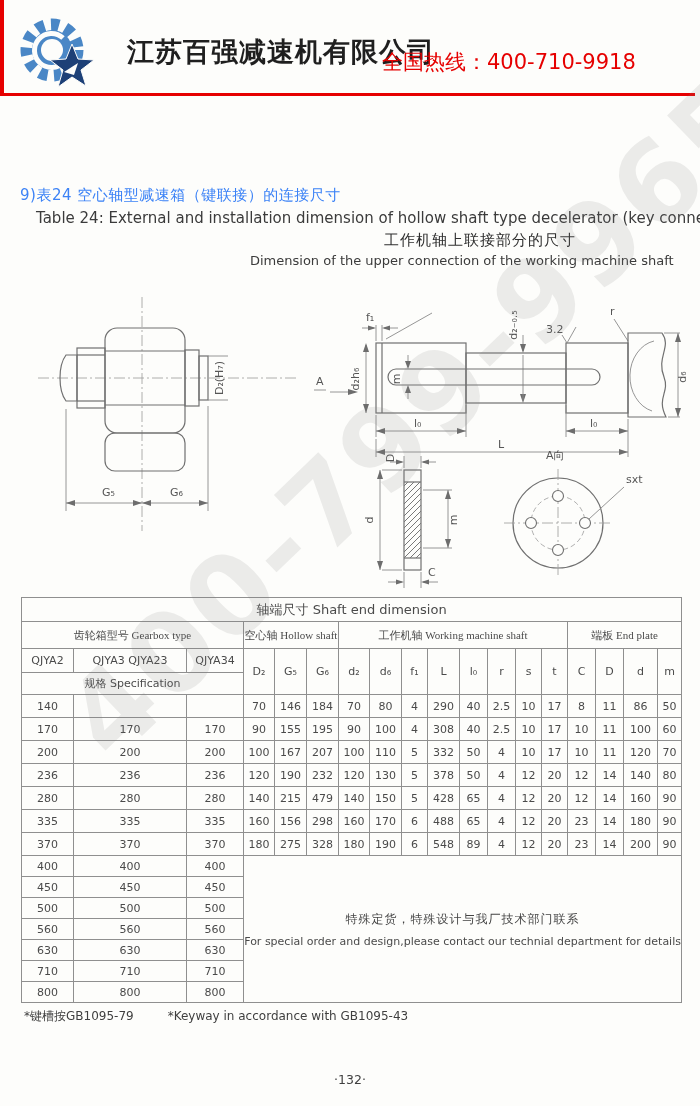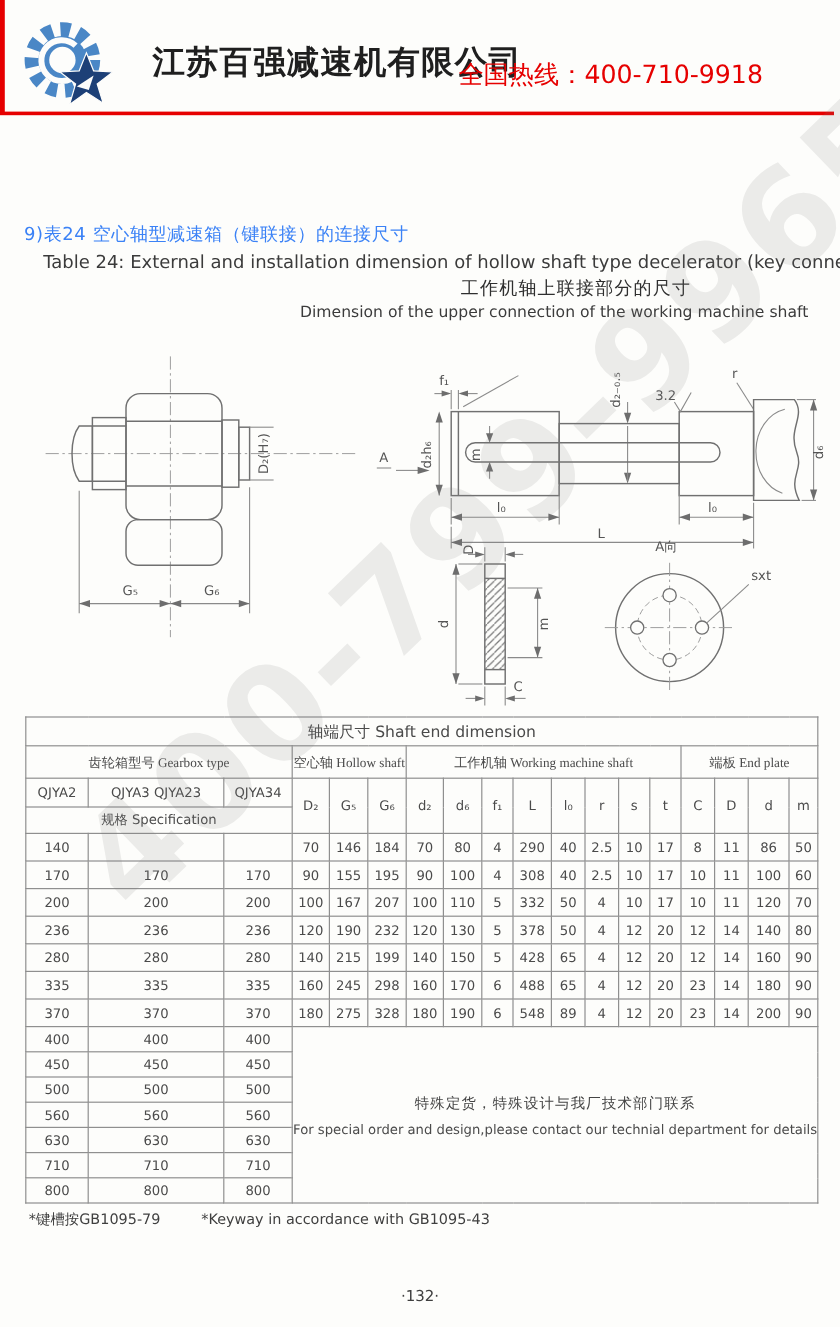--- a/index.html
+++ b/index.html
@@ -355,40 +355,40 @@
           <td>14</td>
           <td>140</td>
           <td>80</td>
         </tr>
         <tr>
           <td>280</td>
           <td>280</td>
           <td>280</td>
           <td>140</td>
           <td>215</td>
-          <td>199</td>
+          <td>479</td>
           <td>140</td>
           <td>150</td>
           <td>5</td>
           <td>428</td>
           <td>65</td>
           <td>4</td>
           <td>12</td>
           <td>20</td>
           <td>12</td>
           <td>14</td>
           <td>160</td>
           <td>90</td>
         </tr>
         <tr>
           <td>335</td>
           <td>335</td>
           <td>335</td>
           <td>160</td>
-          <td>245</td>
+          <td>156</td>
           <td>298</td>
           <td>160</td>
           <td>170</td>
           <td>6</td>
           <td>488</td>
           <td>65</td>
           <td>4</td>
           <td>12</td>
           <td>20</td>
           <td>23</td>

